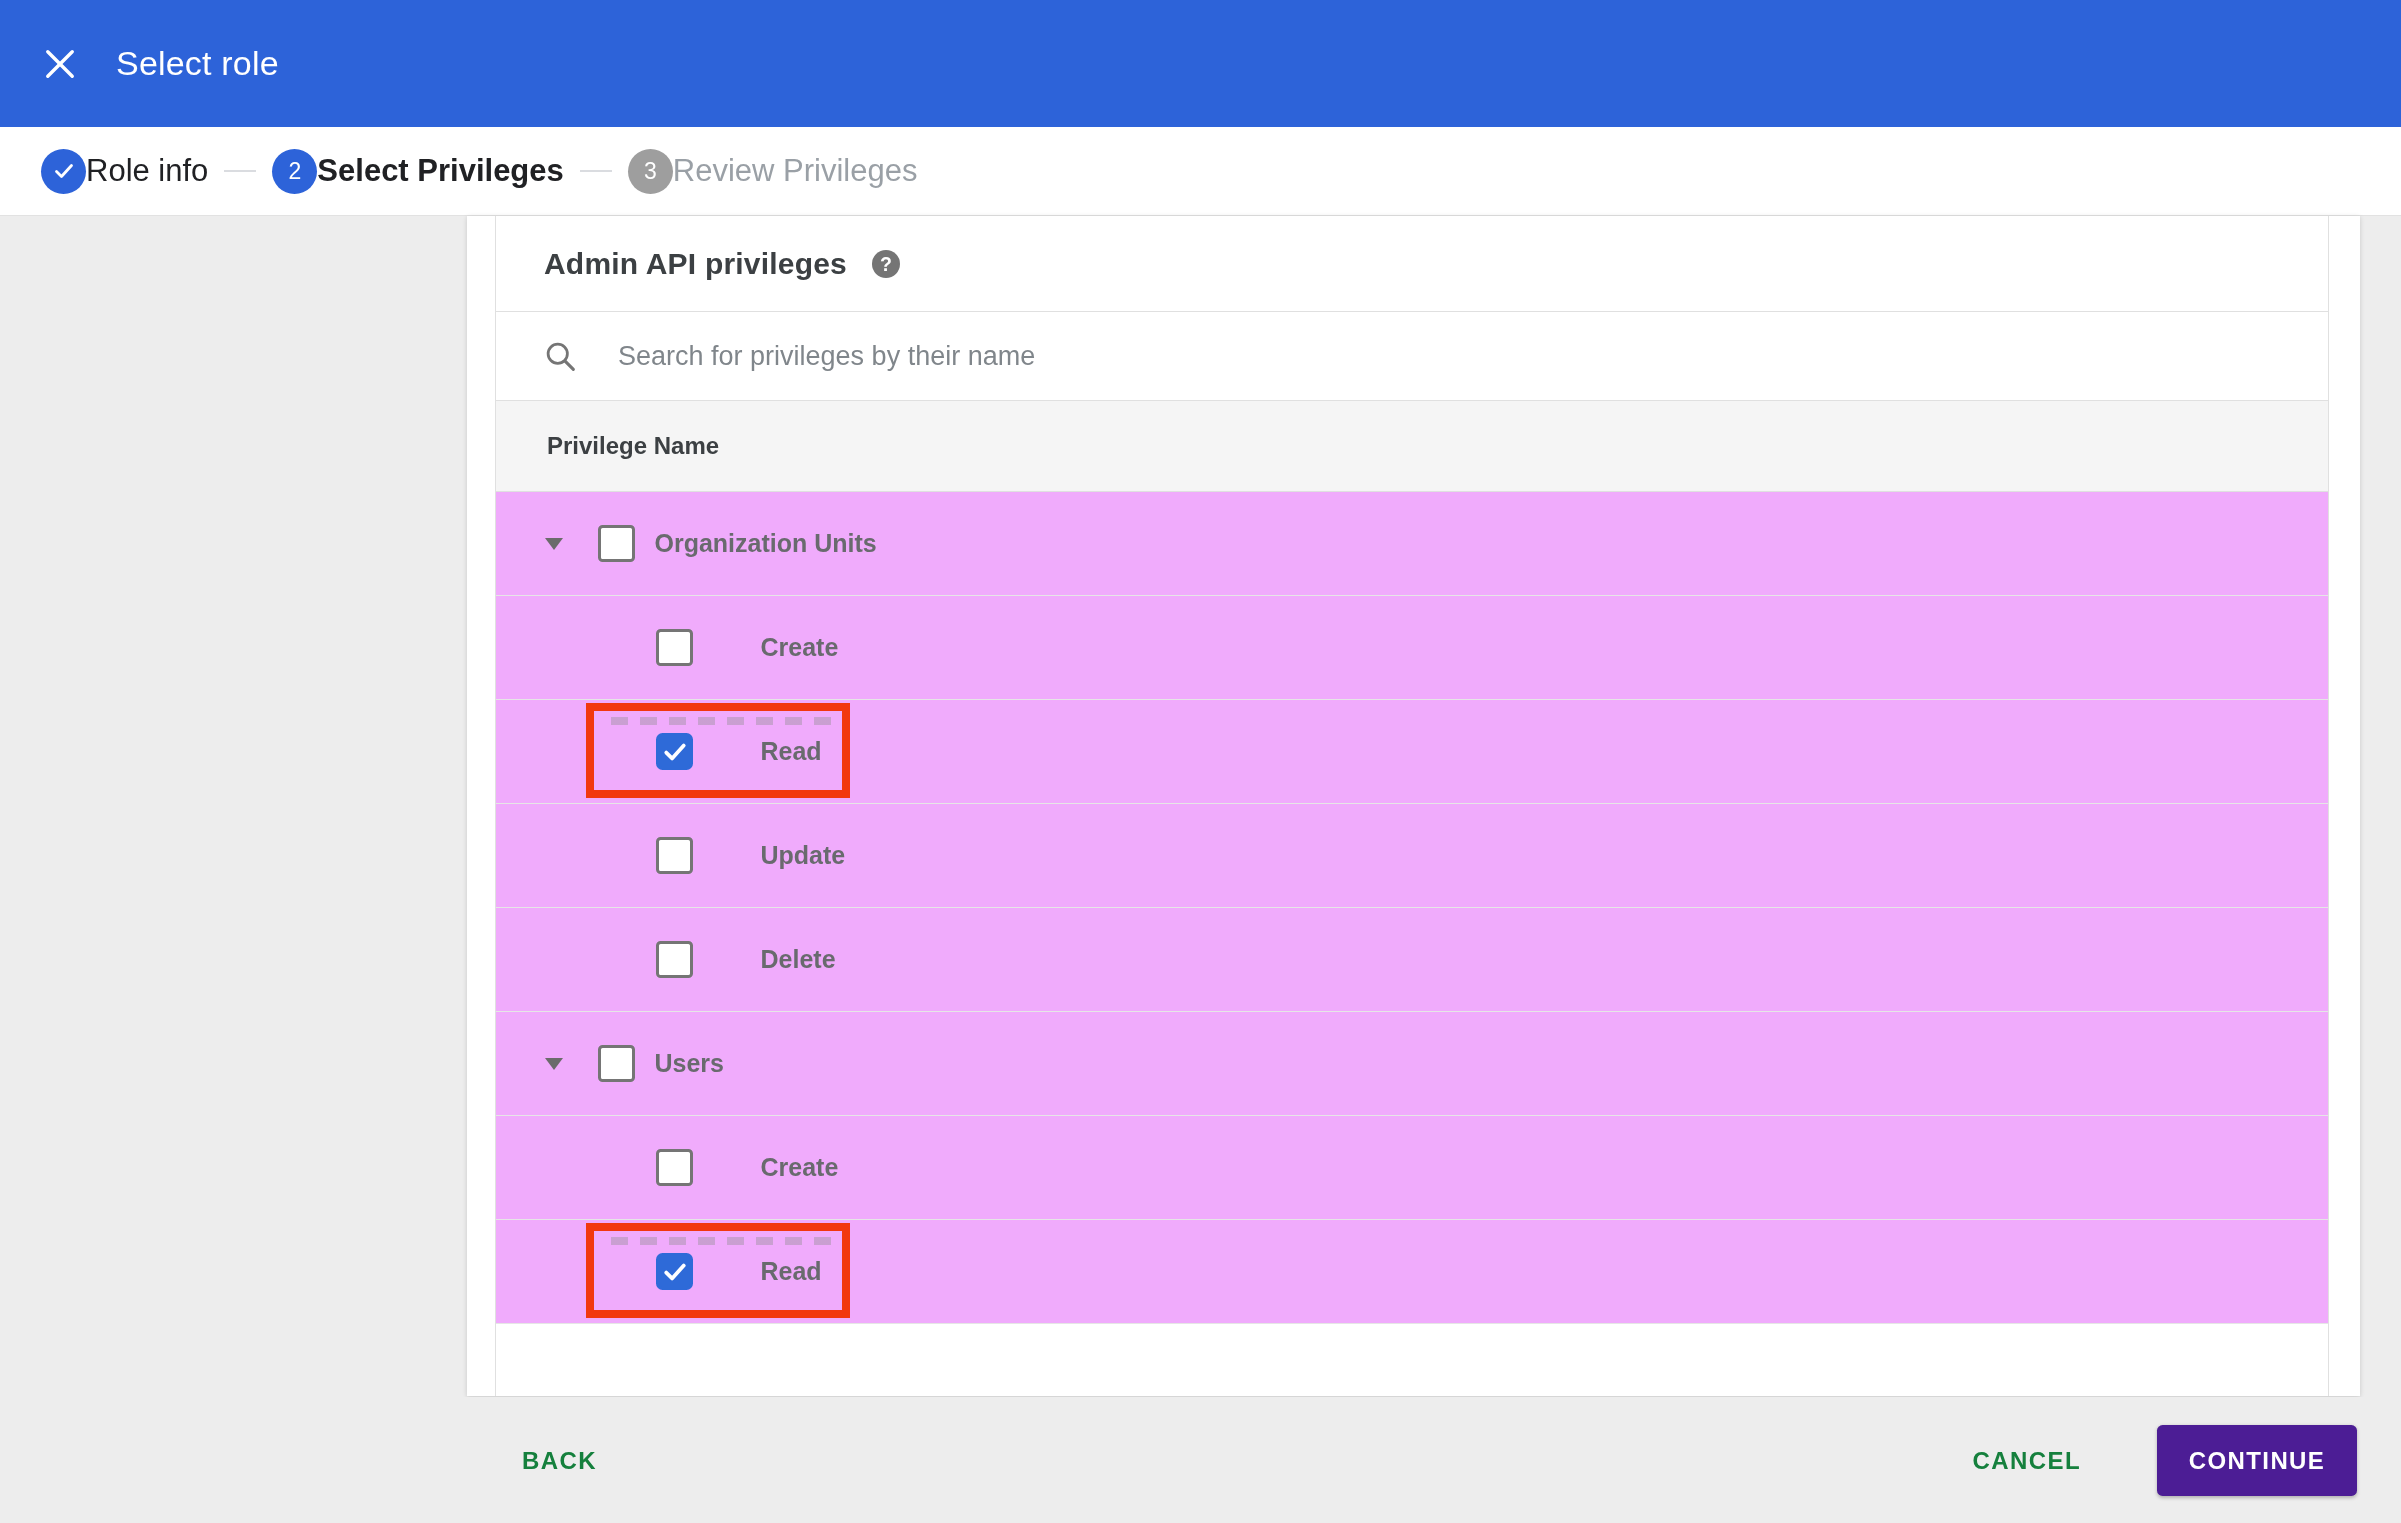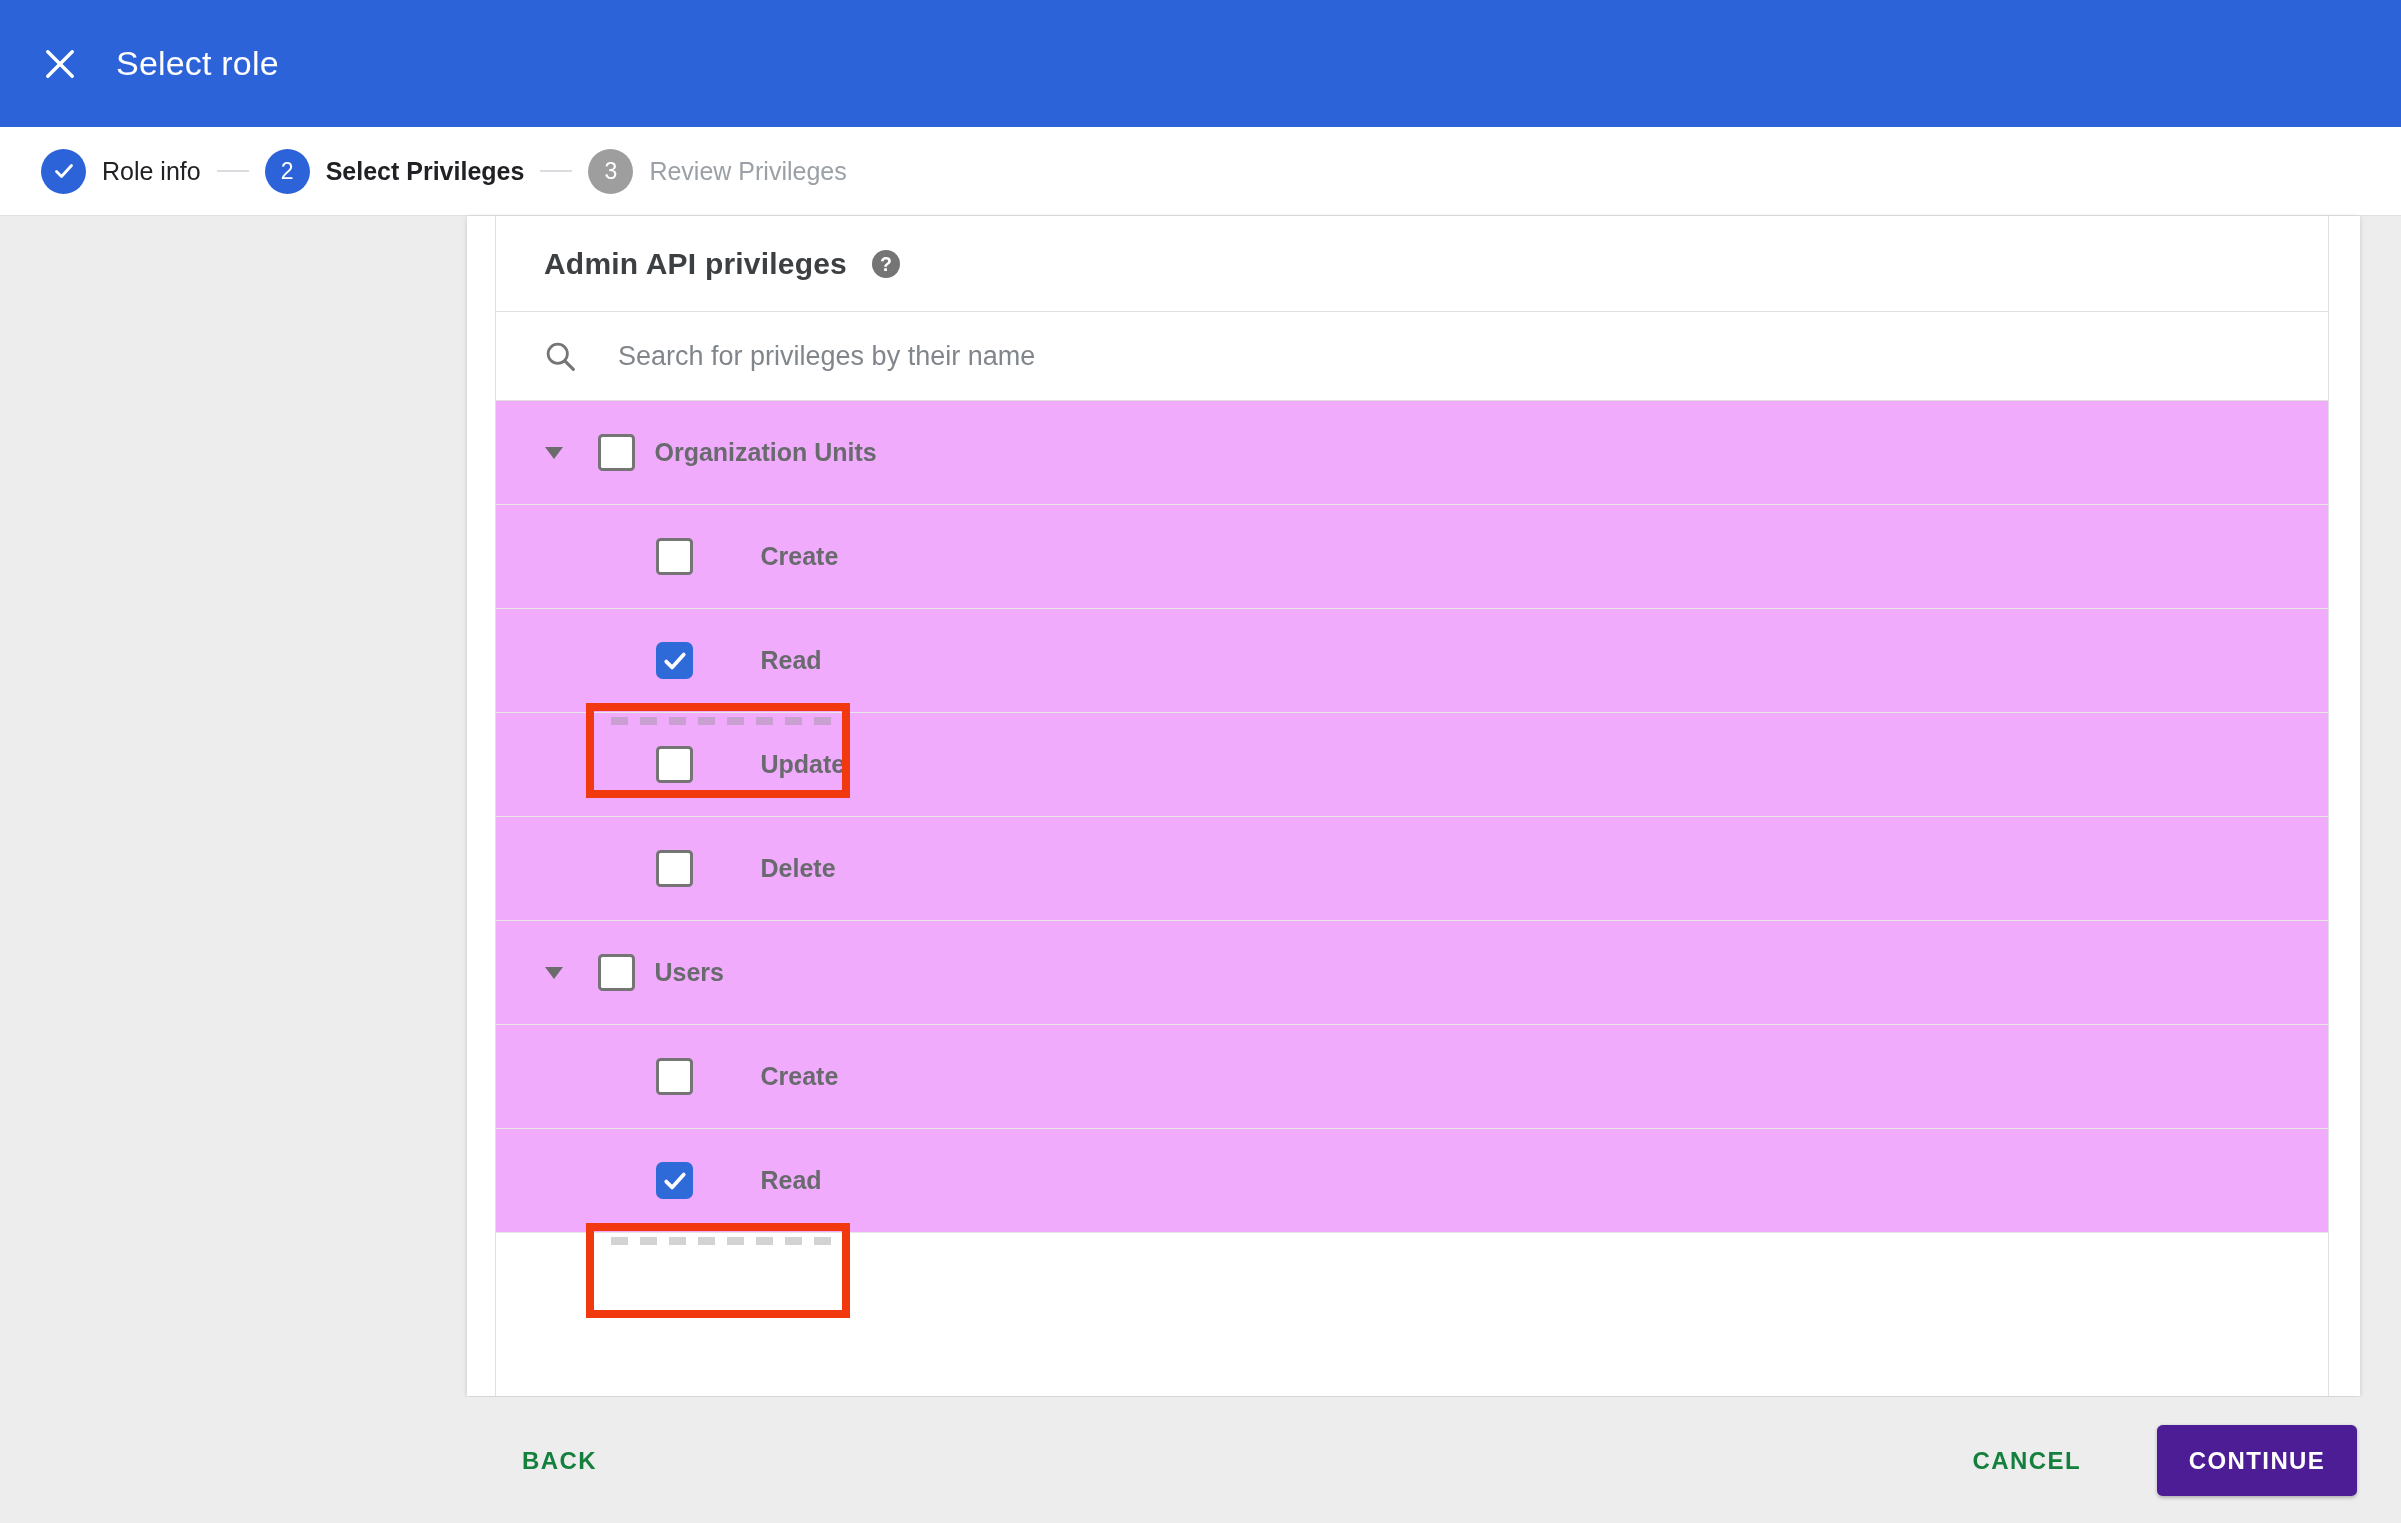--- a/index.html
+++ b/index.html
@@ -32,21 +32,21 @@
     display:flex; align-items:center; padding-left:41px;
   }
   .step { display:flex; align-items:center; }
   .step-circle {
     width:45px; height:45px; border-radius:50%;
     display:flex; align-items:center; justify-content:center;
     color:#fff; font-size:23px; flex:none;
   }
   .step-circle.done, .step-circle.active { background:#2d63d9; }
   .step-circle.upcoming { background:#9e9e9e; }
-  .step-label { margin-left:16px; font-size:25px; color:#202124; }
+  .step-label { font-size:31px; color:#202124; }
   .step-label.bold { font-weight:700; }
   .step-label.muted { color:#9aa0a6; font-weight:400; }
   .step-dash {
     width:32px; height:2.8px; background:#dadce0; margin:0 16px; flex:none;
   }
 
   
   .card {
     position:absolute; left:467px; top:216px; width:1893px; height:1180px;
     background:#ffffff; box-shadow:0 0.9px 4.6px rgba(0,0,0,0.16);
@@ -183,20 +183,23 @@
     <div class="search-row">
       <span class="search-icon">
         <svg width="33" height="33" viewBox="0 0 36 36">
           <circle cx="15" cy="15" r="10.5" fill="none" stroke="#757575" stroke-width="3"></circle>
           <line x1="23" y1="23" x2="32" y2="32" stroke="#757575" stroke-width="3.4" stroke-linecap="round"></line>
         </svg>
       </span>
       <input class="search-input" type="text" readonly="" placeholder="Search for privileges by their name" style="">
     </div>
 
+    <div class="thead-row">
+      <span class="thead-label">Privilege Name</span>
+    </div>
 
     <div class="priv-row parent">
       <span class="tri"></span>
       <span class="cb">
         <svg width="28" height="28" viewBox="0 0 24 24">
             <path d="M4.5 12.5 L9.5 17.5 L19.5 6.5" fill="none" stroke="#ffffff" stroke-width="3.2" stroke-linecap="round" stroke-linejoin="round"></path>
           </svg>
       </span>
       <span class="row-label">Organization Units</span>
     </div>

